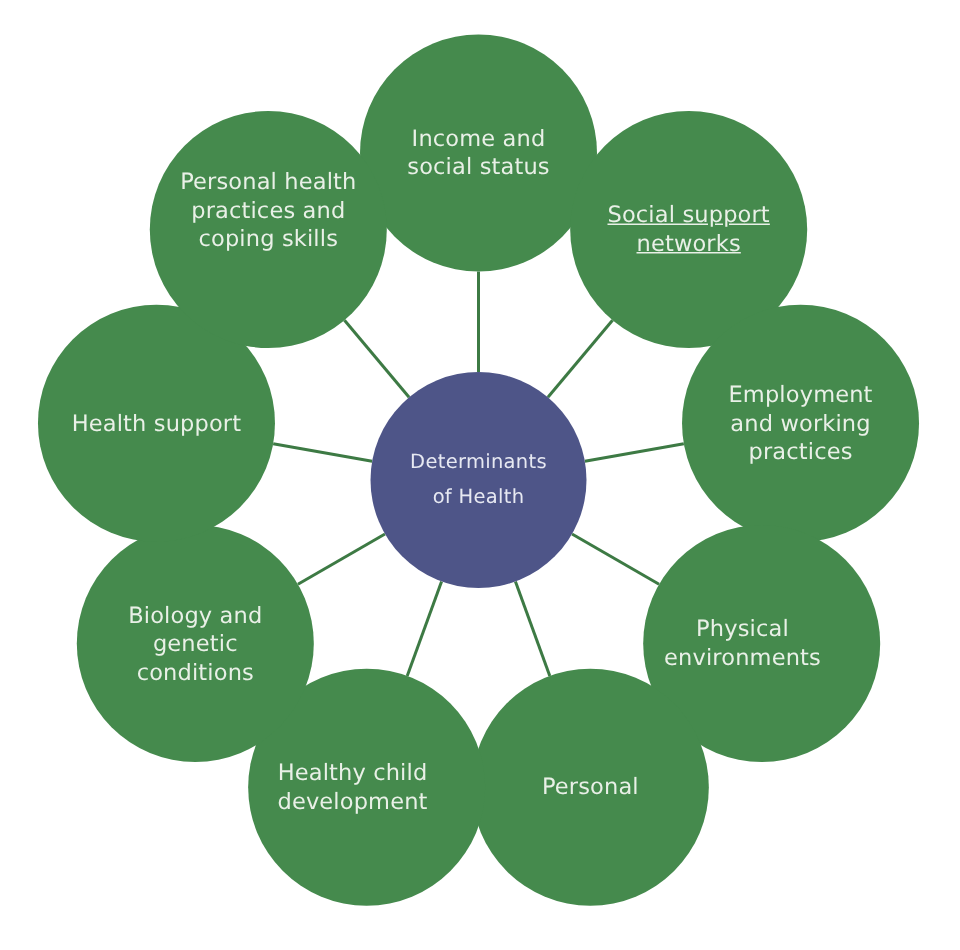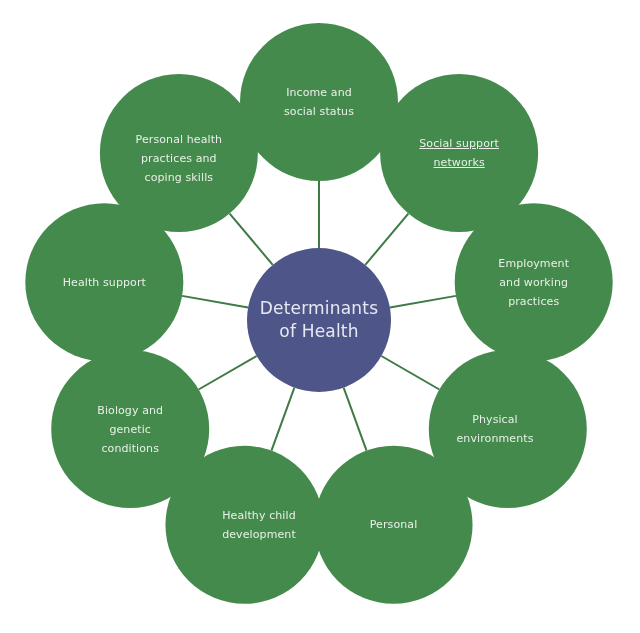--- a/index.html
+++ b/index.html
@@ -39,35 +39,35 @@
   }
   
   .node-label {
     position: absolute;
     display: flex;
     align-items: center;
     justify-content: center;
     text-align: center;
     color: #e9f0e7;
     font-family: "DejaVu Sans", sans-serif;
-    font-size: 11px;
+    font-size: 15px;
     line-height: 19px;
     letter-spacing: 0.1px;
     pointer-events: none;
     white-space: pre-line;
   }
   .hub-label {
     position: absolute;
     display: flex;
     align-items: center;
     justify-content: center;
     text-align: center;
     color: #e7e9f2;
     font-family: "DejaVu Sans", sans-serif;
-    font-size: 17px;
+    font-size: 13px;
     line-height: 23px;
     letter-spacing: 0.2px;
     pointer-events: none;
     white-space: pre-line;
   }
 </style>
 </head>
 <body>
 
 <div id="canvas">
@@ -104,26 +104,26 @@
       <div class="node-label" style="left: 240px; top: 23px; width: 158px; height: 158px;">Income and
 social status</div>
       <div class="node-label" style="left: 380.128px; top: 74.0023px; width: 158px; height: 158px; text-decoration: underline;">Social support
 networks</div>
       <div class="node-label" style="left: 454.688px; top: 203.145px; width: 158px; height: 158px;">Employment
 and working
 practices</div>
       <div class="node-label" style="left: 416px; top: 350px; width: 158px; height: 158px; text-align: center;">Physical
 environments</div>
       <div class="node-label" style="left: 314.56px; top: 445.853px; width: 158px; height: 158px;">Personal</div>
-      <div class="node-label" style="left: 180px; top: 445.853px; width: 158px; height: 158px;">Healthy child
+      <div class="node-label" style="left: 156px; top: 445.853px; width: 158px; height: 158px;">Healthy child
 development</div>
       <div class="node-label" style="left: 51.2065px; top: 350px; width: 158px; height: 158px;">Biology and
 genetic
 conditions</div>
       <div class="node-label" style="left: 25.3119px; top: 203.145px; width: 158px; height: 158px;">Health support</div>
-      <div class="node-label" style="left: 99.8723px; top: 79px; width: 158px; height: 158px;">Personal health
+      <div class="node-label" style="left: 99.8723px; top: 61px; width: 158px; height: 158px;">Personal health
 practices and
 coping skills</div>
       <div class="hub-label" style="left: 247px; top: 248px; width: 144px; height: 144px;">Determinants
 of Health</div>
     </div>
 
 </div>
 
 </body></html>

